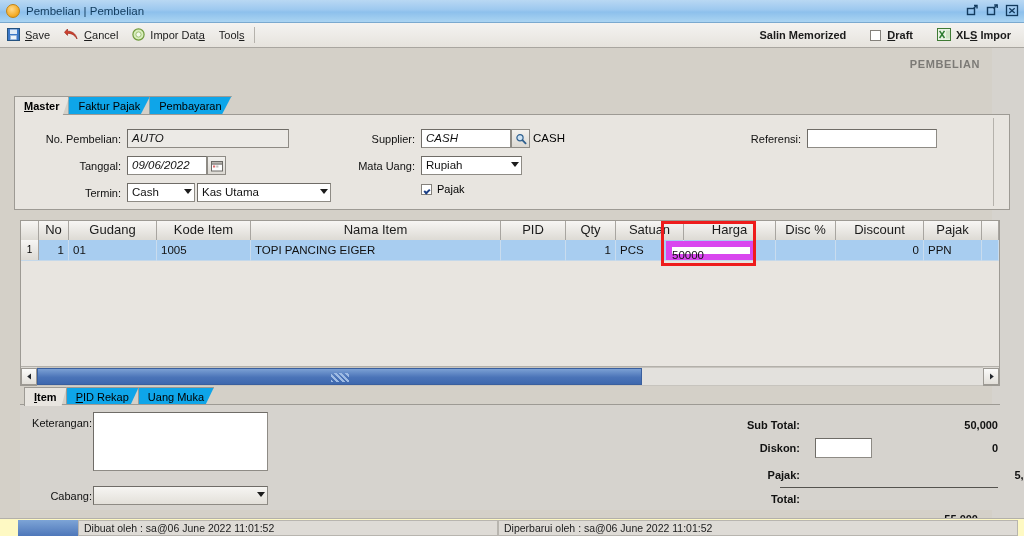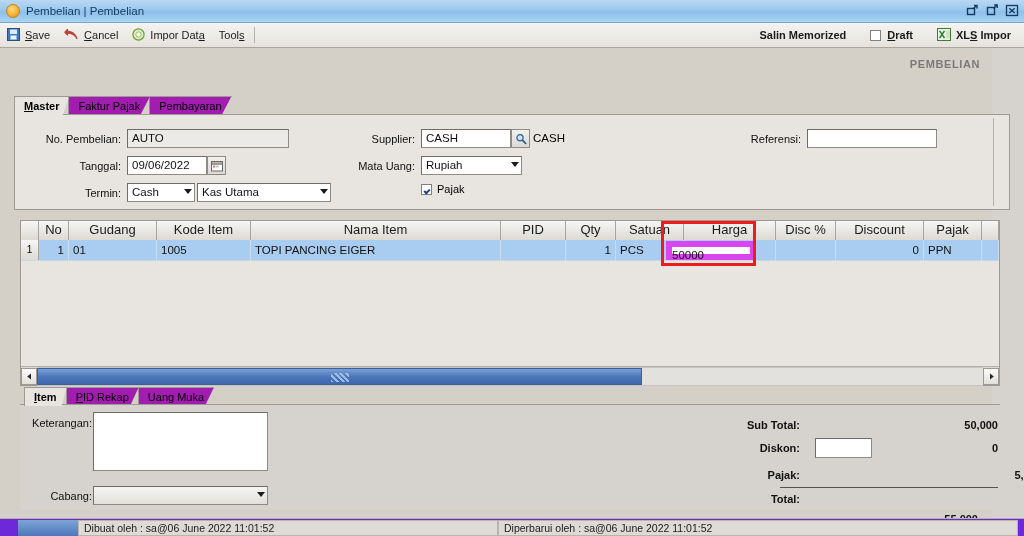--- a/index.html
+++ b/index.html
@@ -44,29 +44,29 @@
   .chk.on:after{content:"";position:absolute;left:2px;top:4px;width:4px;height:2px;
        border-left:2px solid #1b3f86;border-bottom:2px solid #1b3f86;transform:rotate(-45deg);}
 
   
   .watermark{position:absolute;right:12px;top:58px;font-size:11px;color:#7c7a76;letter-spacing:.6px;font-weight:bold;}
   .tabstrip{position:absolute;left:14px;top:96px;height:19px;display:flex;align-items:flex-end;}
   .tab{height:18px;line-height:18px;padding:0 9px 0 9px;font-size:11px;background:#e8e5e0;
     border:1px solid #9d9a94;border-bottom:none;border-radius:0;margin-right:-1px;
     clip-path:polygon(0 0,100% 0,88% 100%,0 100%);position:relative;}
   .tab.active{background:#e8e5e0;font-weight:bold;z-index:3;}
-  .tab.inactive{background:#a21caf;margin-top:15px;}
+  .tab.inactive{background:#0ea5e9;margin-top:15px;}
 
   .panelbox{position:absolute;left:14px;top:114px;width:996px;height:96px;
     background:#e8e5e0;border:1px solid #9d9a94;box-sizing:border-box;}
 
   .lbl-r{position:absolute;text-align:right;font-size:11px;color:#111;}
   .tfield{position:absolute;box-sizing:border-box;border:1px solid #8e8b85;
      border-top-color:#6f6c67;border-left-color:#6f6c67;background:#fff;font-size:11.5px;
-     padding:1px 4px;line-height:15px;height:19px;color:#111;font-family:"Liberation Sans",sans-serif;}
+     padding:1px 4px;line-height:15px;height:19px;color:#111;font-family:"Liberation Sans",sans-serif;font-style:italic;}
   .tfield.ro{background:#eceae6;}
   .ddl{position:absolute;box-sizing:border-box;height:19px;border:1px solid #8e8b85;
      border-top-color:#6f6c67;border-left-color:#6f6c67;background:#fff;font-size:11.5px;
      line-height:17px;padding-left:4px;color:#111;}
   .ddl .arrow{position:absolute;right:2px;top:5px;width:0;height:0;border-left:4px solid transparent;
      border-right:4px solid transparent;border-top:5px solid #1c1c1c;}
   .searchbtn{position:absolute;width:19px;height:19px;box-sizing:border-box;
      background:linear-gradient(to bottom,#f2f1ee,#dcd9d3);border:1px solid #8e8b85;
      display:flex;align-items:center;justify-content:center;}
   .calbtn{position:absolute;width:19px;height:19px;box-sizing:border-box;
@@ -112,21 +112,21 @@
   .memo{position:absolute;box-sizing:border-box;background:#fff;border:1px solid #8e8b85;
     border-top-color:#6f6c67;border-left-color:#6f6c67;}
 
   
   .tlabel{position:absolute;text-align:right;font-size:11px;font-weight:bold;color:#111;}
   .tvalue{position:absolute;text-align:right;font-size:11px;font-weight:bold;color:#111;}
   .tline{position:absolute;height:1px;background:#55534f;}
 
   
   .statusbar{position:absolute;left:0;bottom:0;width:1024px;height:18px;
-    background:#6d28d9;border-top:1px solid #b3b0aa;display:flex;align-items:center;box-sizing:border-box;}
+    background:#fef9c3;border-top:1px solid #b3b0aa;display:flex;align-items:center;box-sizing:border-box;}
   .stblue{width:60px;height:16px;background:linear-gradient(to bottom,#7da4d6,#4e77ba);margin-left:18px;}
   .stcell{height:16px;line-height:15px;font-size:10.5px;color:#1b1b1b;padding:0 5px;
     border:1px solid #b8b5af;background:#dedbd6;box-sizing:border-box;white-space:nowrap;}
 
   .divider-v{position:absolute;width:1px;background:#b5b2ac;}
 </style>
 </head>
 <body>
 
 <div class="app">

